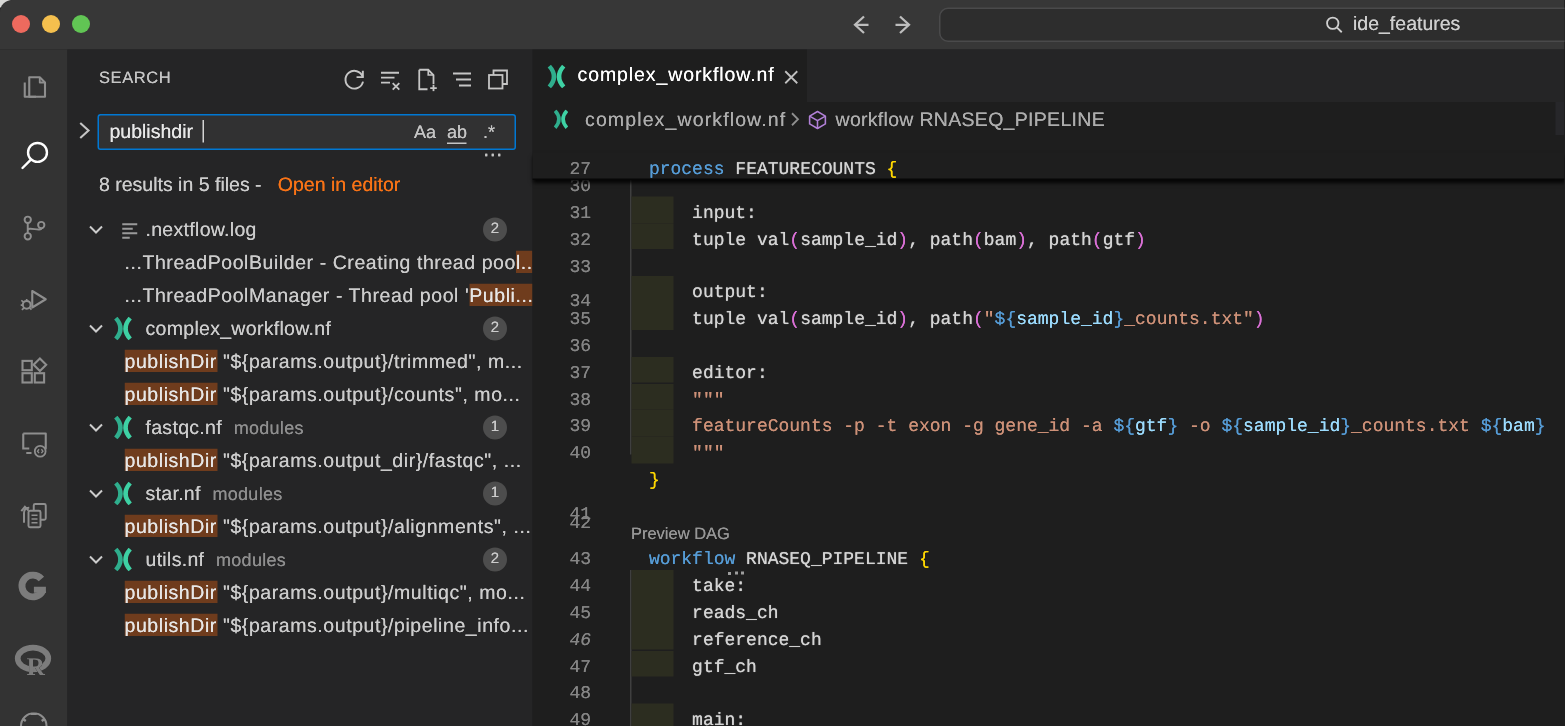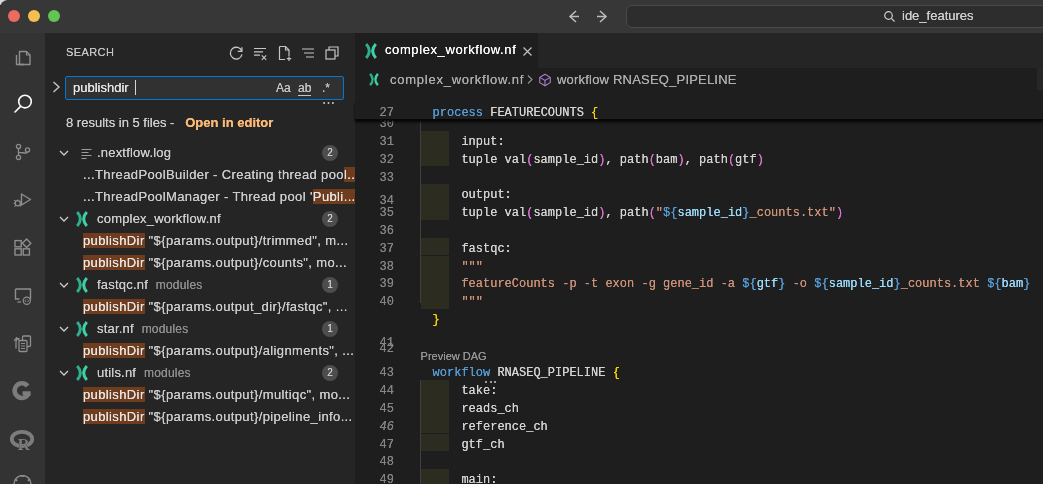--- a/index.html
+++ b/index.html
@@ -16,21 +16,21 @@
   #actbar { left:0; top:33px; width:45px; height:451px; background:#333333; }
   
   #sidebar { left:45px; top:33px; width:310px; height:451px; background:#252526; }
   #shead { left:66px; top:46px; color:#c5c5c5; font-size:11px; letter-spacing:0.4px; }
   .sico { top:45px; }
   #sinput { left:65px; top:76px; width:279px; height:24px; background:#313132;
     border:1px solid #0078d4; border-radius:2px; }
   #stext { left:73px; top:80px; color:#e8e8e8; font-size:13px; }
   #scursor { left:135px; top:80px; width:1px; height:15px; background:#d4d4d4; }
   #smsg { left:66px; top:115px; font-size:13px; color:#cccccc; }
-  #smsg a { color:#fdba74; text-decoration:none;font-weight:bold; }
+  #smsg a { color:#f97316; text-decoration:none; }
   .trow { left:45px; width:310px; height:22px; font-size:13px; color:#cccccc; }
   .trow .lbl { position:absolute; top:3px; white-space:nowrap; letter-spacing:0.2px; }
   .chev { position:absolute; left:14px; top:7px; }
   .badge { position:absolute; left:277px; top:3px; width:16px; height:16px; border-radius:50%;
     background:#4d4d4d; color:#cccccc; font-size:10px; text-align:center; line-height:16px; }
   .mrow { position:absolute; left:38px; top:3px; white-space:nowrap; overflow:hidden; width:272px; letter-spacing:0.38px; }
   .hl { background:#6f3c1d; color:#e6e6e6; }
   .dim { color:#8f8f8f; font-size:12px; }
   
   #tabbar { left:355px; top:33px; width:688px; height:35px; background:#252526; }
@@ -321,21 +321,21 @@
     <div class="ln" style="top:310.9px;">45</div>
     <div class="ln" style="top:328.7px;font-style:italic;">46</div>
     <div class="ln" style="top:346.5px;">47</div>
     <div class="ln" style="top:364.3px;">48</div>
     <div class="ln" style="top:382.1px;">49</div>
 
     <div class="cl" style="top:43.9px;">    input:</div>
     <div class="cl" style="top:61.7px;">    tuple val<span class="orc">(</span>sample_id<span class="orc">)</span>, path<span class="orc">(</span>bam<span class="orc">)</span>, path<span class="orc">(</span>gtf<span class="orc">)</span></div>
     <div class="cl" style="top:97.3px;">    output:</div>
     <div class="cl" style="top:115.1px;">    tuple val<span class="orc">(</span>sample_id<span class="orc">)</span>, path<span class="orc">(</span><span class="org">"</span><span class="blue">${</span><span class="lblue">sample_id</span><span class="blue">}</span><span class="org">_counts.txt"</span><span class="orc">)</span></div>
-    <div class="cl" style="top:150.7px;">    fastqc:</div>
+    <div class="cl" style="top:150.7px;">    editor:</div>
     <div class="cl" style="top:168.5px;"><span class="org">    """</span></div>
     <div class="cl" style="top:186.3px;"><span class="org">    featureCounts -p -t exon -g gene_id -a </span><span class="blue">${</span><span class="lblue">gtf</span><span class="blue">}</span><span class="org"> -o </span><span class="blue">${</span><span class="lblue">sample_id</span><span class="blue">}</span><span class="org">_counts.txt </span><span class="blue">${</span><span class="lblue">bam</span><span class="blue">}</span></div>
     <div class="cl" style="top:204.1px;"><span class="org">    """</span></div>
     <div class="cl" style="top:221.9px;"><span class="gold">}</span></div>
     <div id="codelens" style="top:259.5px;">Preview DAG</div>
     <div class="cl" style="top:275.3px;"><span class="blue">workflow</span> RNASEQ_PIPELINE <span class="gold">{</span></div>
     <div class="abs" style="left:129.5px;top:290.5px;width:11px;border-top:2px dotted #9d9d9d;"></div>
     <div class="cl" style="top:293.1px;">    take:</div>
     <div class="cl" style="top:310.9px;">    reads_ch</div>
     <div class="cl" style="top:328.7px;">    reference_ch</div>

